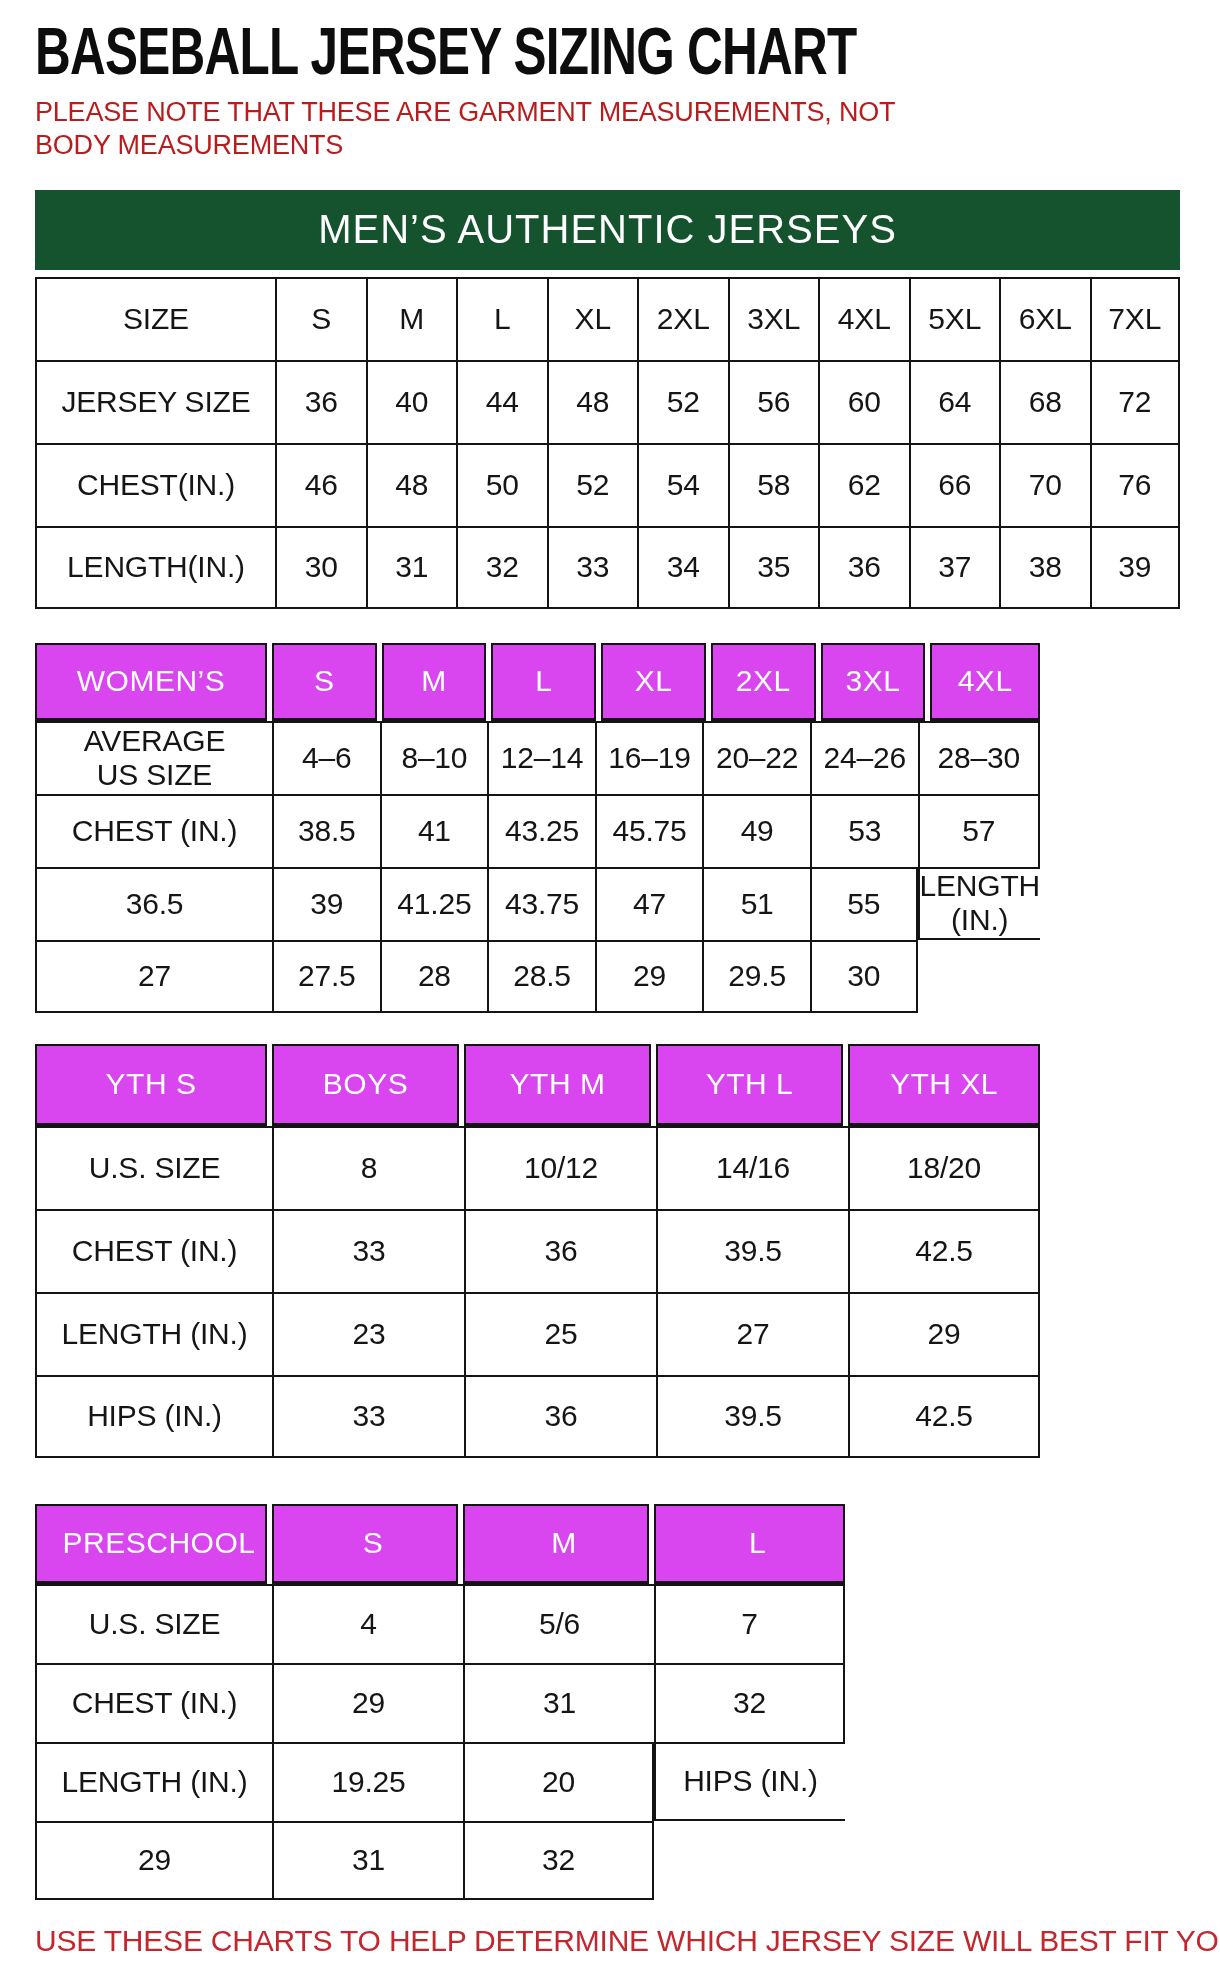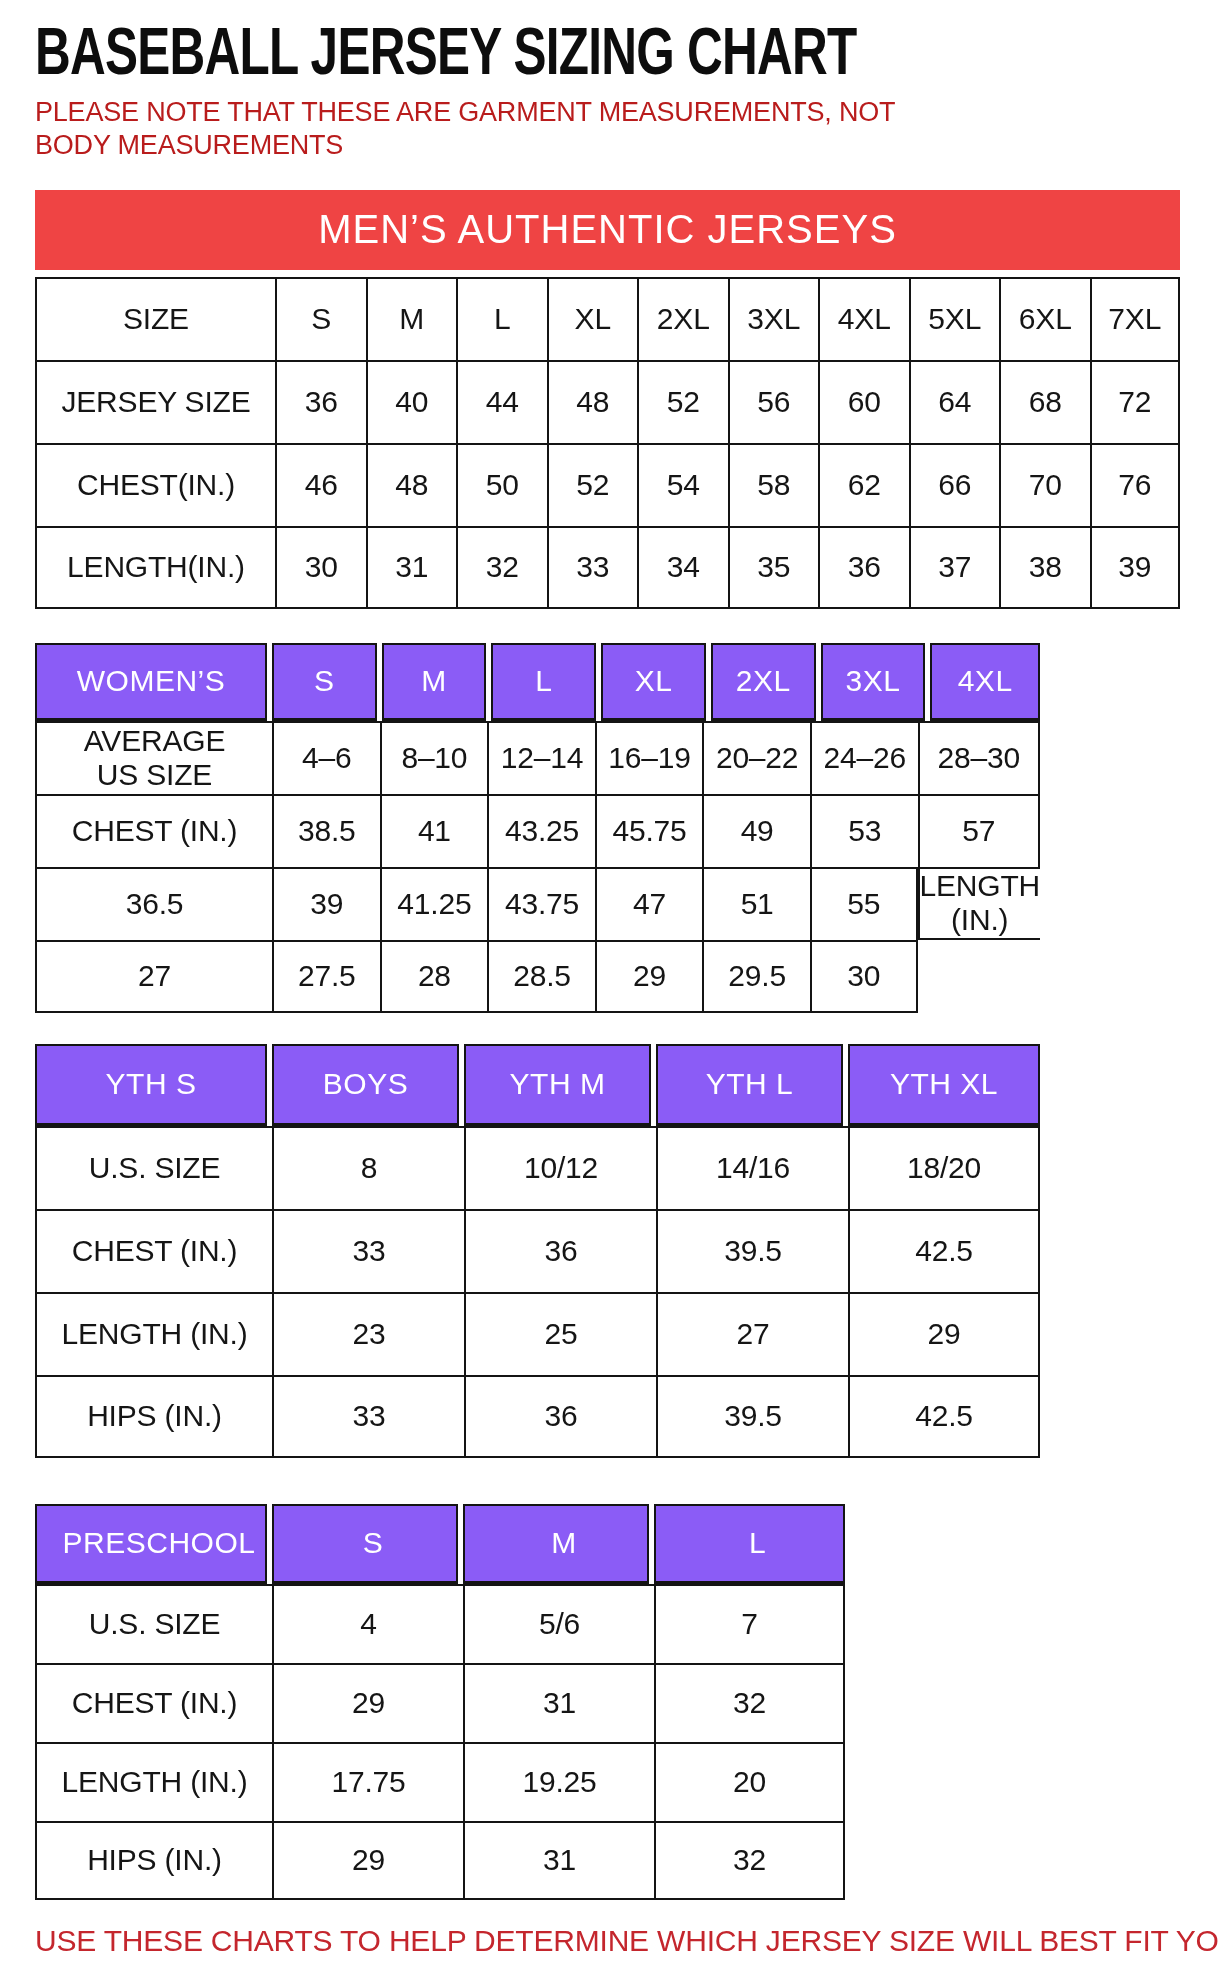--- a/index.html
+++ b/index.html
@@ -27,27 +27,27 @@
   .red-footer{
     margin-top:24px;
     font-size:30px;letter-spacing:-0.2px;white-space:nowrap;
     color:#c4262d;
   }
 
   
   .tbl{--border:#141414;}
   .banner{
     height:80px;margin-bottom:7px;
-    background:#ef4444;color:#ffffff;
+    background:#14532d;color:#ffffff;
     display:flex;align-items:center;justify-content:center;
     font-size:40px;letter-spacing:1px;
   }
   .hdr-row,.body{display:grid;grid-template-columns:var(--cols);}
   .hcell{
-    background:#8b5cf6;color:#ffffff;
+    background:#d946ef;color:#ffffff;
     border:2px solid var(--border);border-bottom-width:3px;
     margin-right:5px;box-sizing:border-box;
     display:flex;align-items:center;justify-content:center;
     font-size:30px;letter-spacing:0.5px;
   }
   .hcell.last{margin-right:0;}
   .cell{
     box-sizing:border-box;background:#ffffff;
     border-left:2px solid var(--border);border-top:2px solid var(--border);
     display:flex;align-items:center;justify-content:center;
@@ -225,21 +225,20 @@
         <div class="body">
           <div class="cell lbl">U.S. SIZE</div>
           <div class="cell val">4</div>
           <div class="cell val">5/6</div>
           <div class="cell val c-last">7</div>
           <div class="cell lbl">CHEST (IN.)</div>
           <div class="cell val">29</div>
           <div class="cell val">31</div>
           <div class="cell val c-last">32</div>
           <div class="cell lbl">LENGTH (IN.)</div>
-          <div class="cell val">17.75</div>
           <div class="cell val">19.25</div>
           <div class="cell val c-last">20</div>
           <div class="cell lbl r-last">HIPS (IN.)</div>
           <div class="cell val r-last">29</div>
           <div class="cell val r-last">31</div>
           <div class="cell val c-last r-last">32</div>
         </div>
       </div>
   </section>
 

